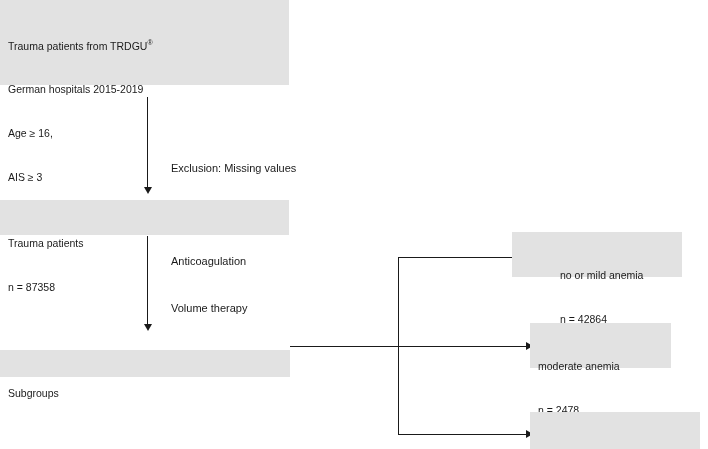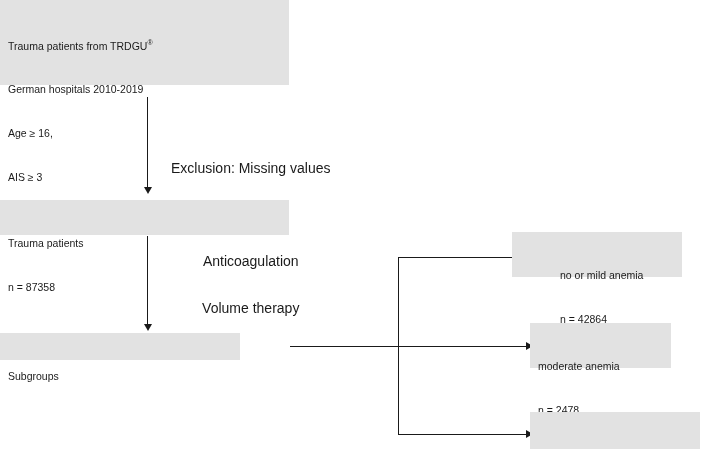--- a/index.html
+++ b/index.html
@@ -23,24 +23,23 @@
     box-sizing: border-box;
     padding: 7px 0 0 8px;
     color: #1a1a1a;
     font-size: 10.5px;
     line-height: 14.6px;
     white-space: pre;
   }
   .plain-text {
     position: absolute;
     color: #1a1a1a;
-    font-size: 14px;
+    font-size: 11px;
     line-height: 15.5px;
     white-space: pre;
-    text-align: center;
   }
   .line-v {
     position: absolute;
     width: 1px;
     background: #1a1a1a;
   }
   .line-h {
     position: absolute;
     height: 1px;
     background: #1a1a1a;
@@ -66,21 +65,21 @@
     vertical-align: super;
   }
 </style>
 </head>
 <body>
 
 <div id="flowchart">
 
   <div class="box" style="left:0px; top:0px; width:289px; height:85px;">
     <div><span>Trauma patients from TRDGU</span><span class="reg-mark">®</span></div>
-    <div>German hospitals 2010-2019</div>
+    <div>German hospitals 2015-2019</div>
     <div>Age ≥ 16,</div>
     <div>AIS ≥ 3</div>
     <div>Level I-III Trauma centre</div>
   </div>
 
   <div class="line-v" style="left:147px; top:97px; height:92px;"></div>
   <div class="arrow-down" style="left:144px; top:187px;"></div>
 
   <div class="plain-text" style="left:171px; top:130px;">
     <div>Exclusion: Missing values</div>
@@ -90,21 +89,21 @@
   </div>
 
   <div class="box" style="left:0px; top:200px; width:289px; height:35px;">
     <div>Trauma patients</div>
     <div>n = 87358</div>
   </div>
 
   <div class="line-v" style="left:147px; top:236px; height:90px;"></div>
   <div class="arrow-down" style="left:144px; top:324px;"></div>
 
-  <div class="box" style="left:0px; top:333px; width:240px; height:27px;">
+  <div class="box" style="left:0px; top:350px; width:290px; height:27px;">
     <div>Subgroups</div>
   </div>
 
   <div class="line-h" style="left:290px; top:346px; width:109px;"></div>
 
   <div class="line-v" style="left:398px; top:257px; height:178px;"></div>
 
   <div class="line-h" style="left:398px; top:257px; width:130px;"></div>
   <div class="arrow-right" style="left:526px; top:253px;"></div>
 

